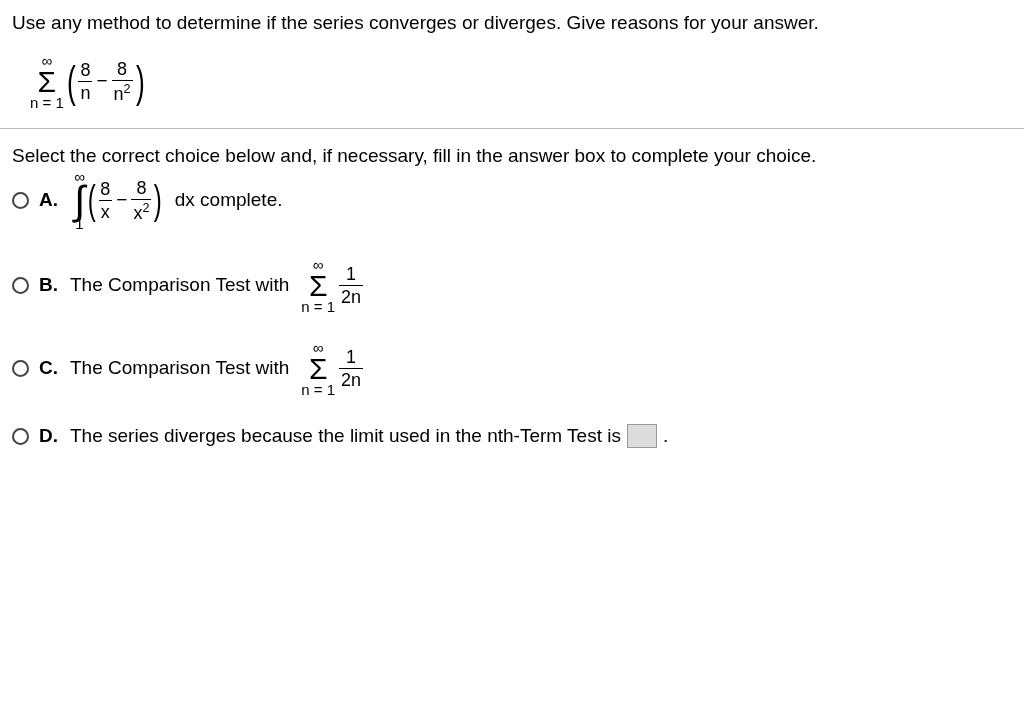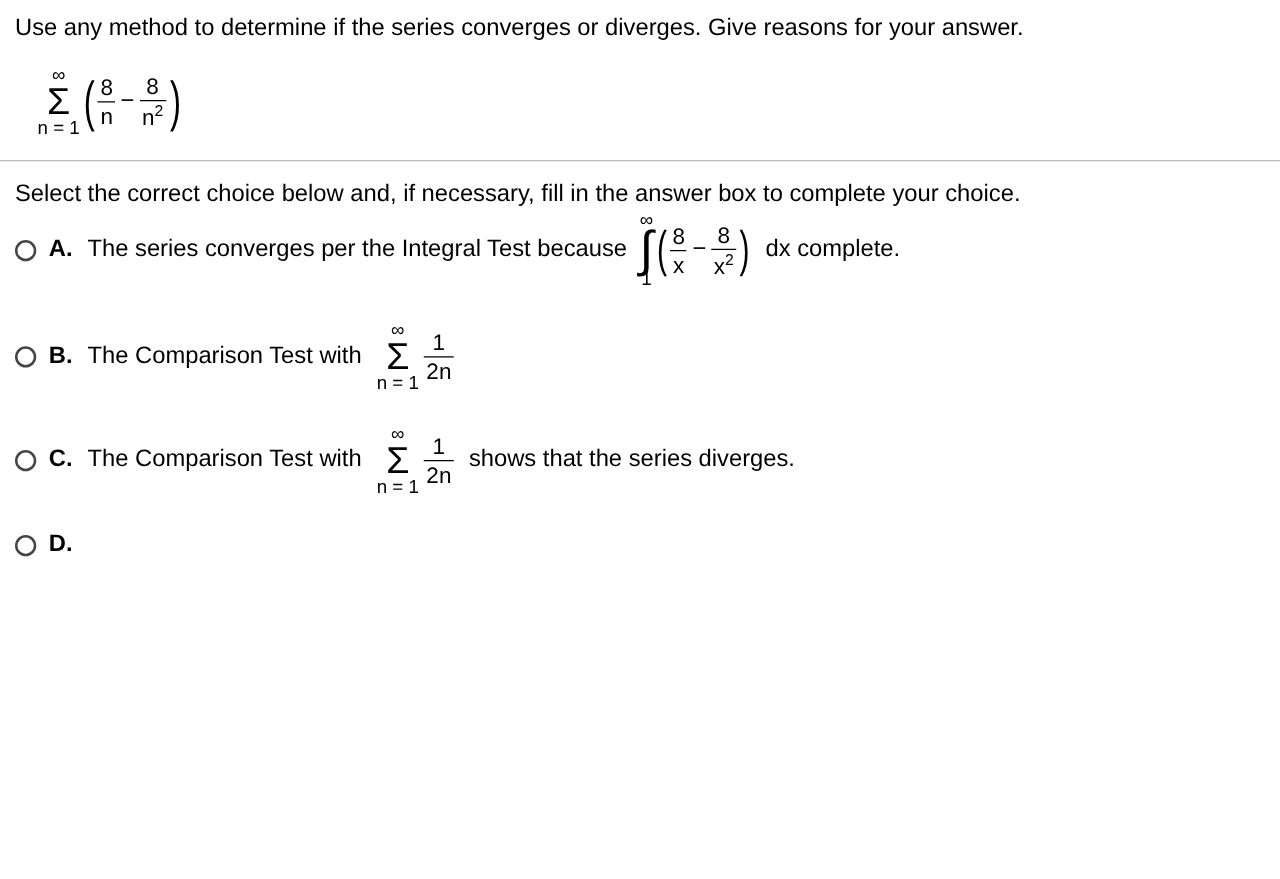--- a/index.html
+++ b/index.html
@@ -148,21 +148,20 @@
 <div class="hr"></div>
 
 <div class="instruction">Select the correct choice below and, if necessary, fill in the answer box to complete your choice.</div>
 
 <div class="choices">
 
   <div class="choice">
     <span class="radio"></span>
     <span class="letter">A.</span>
     <span class="choice-body">
-      <span>The series converges per the Integral Test because</span>
       <span class="inline-row" style="margin:0 4px;">
         <span class="stack">
           <span class="top">∞</span>
           <span class="int-sym">∫</span>
           <span class="bot">1</span>
         </span>
         <span class="paren-sm">(</span>
         <span class="frac">
           <span class="num">8</span>
           <span class="den">x</span>
@@ -208,22 +207,26 @@
           <span class="top">∞</span>
           <span class="mid">Σ</span>
           <span class="bot">n = 1</span>
         </span>
         <span style="width:4px;"></span>
         <span class="frac">
           <span class="num">1</span>
           <span class="den">2n</span>
         </span>
       </span>
-      <span>shows that the series diverges.</span>
     </span>
   </div>
 
   <div class="choice">
     <span class="radio"></span>
     <span class="letter">D.</span>
+    <span class="choice-body">
+      <span>The series diverges because the limit used in the nth-Term Test is</span>
+      <span class="answer-box"></span>
+      <span>.</span>
+    </span>
   </div>
 
 </div>
 
 </body></html>

